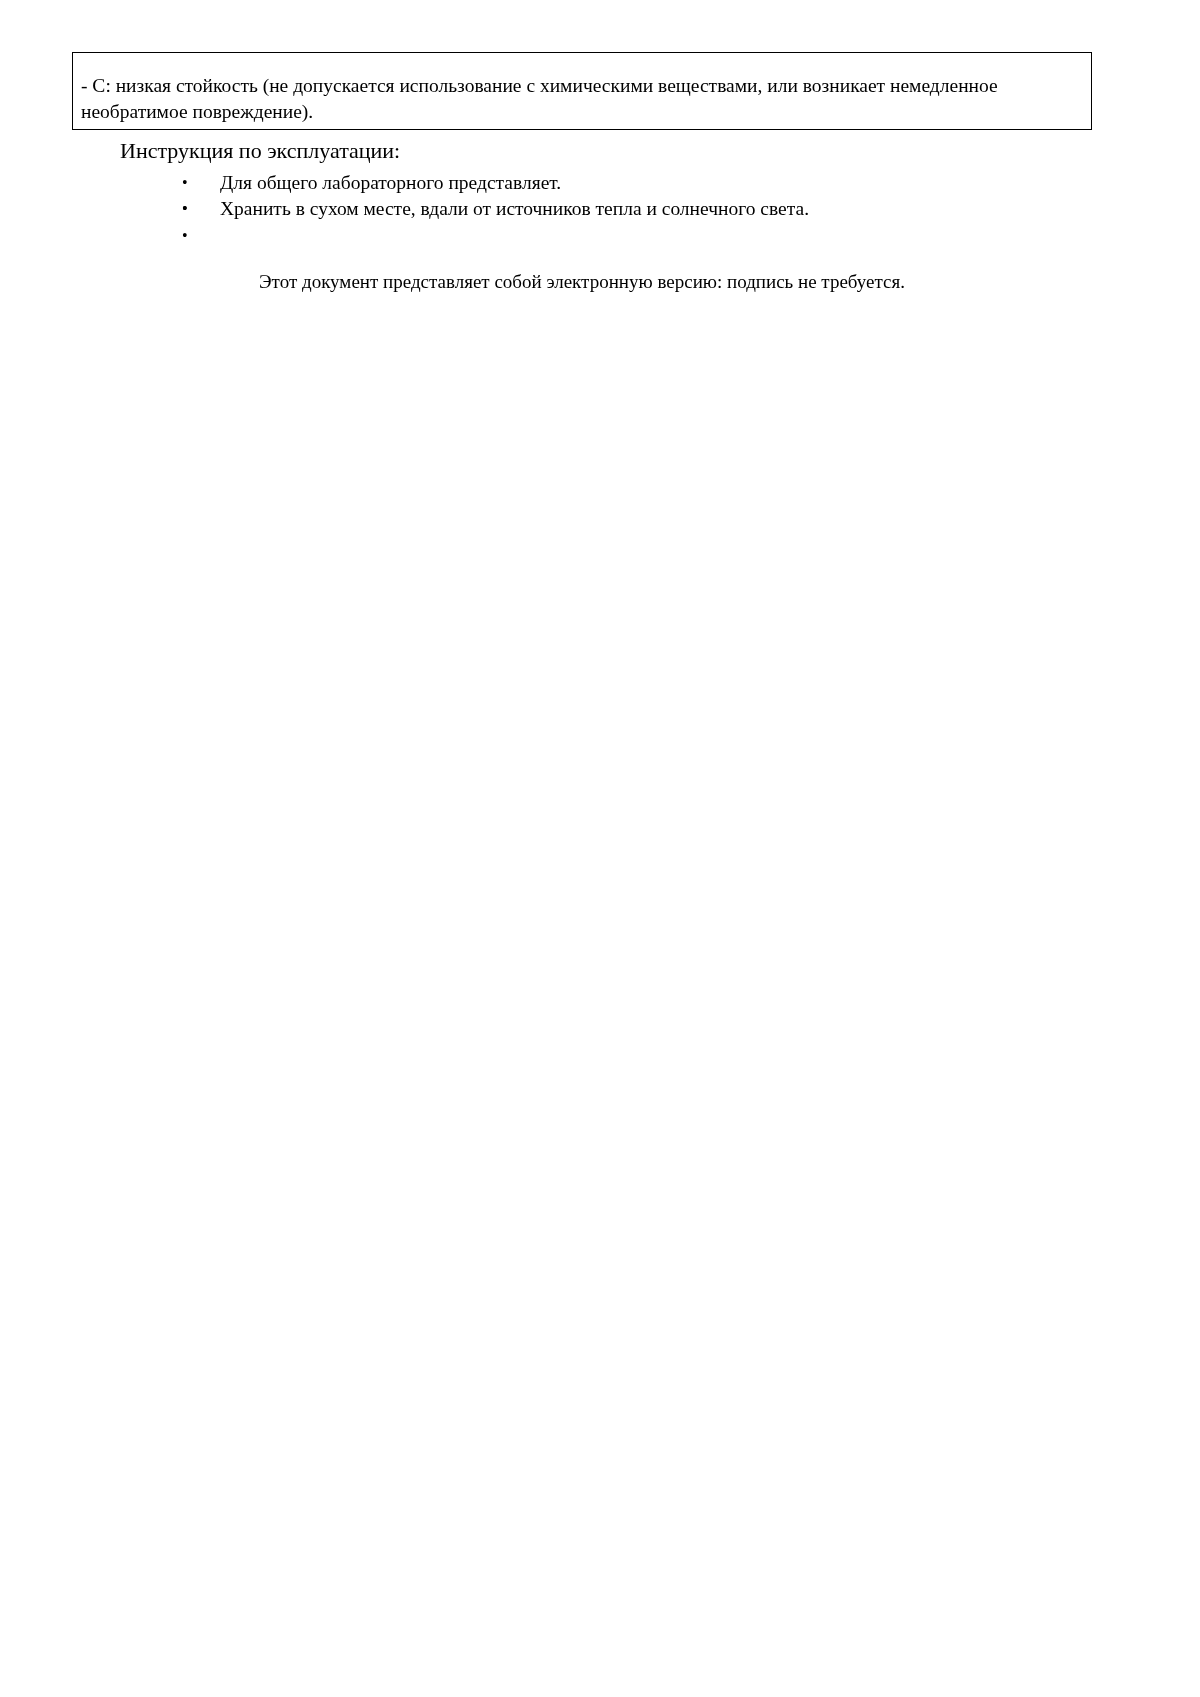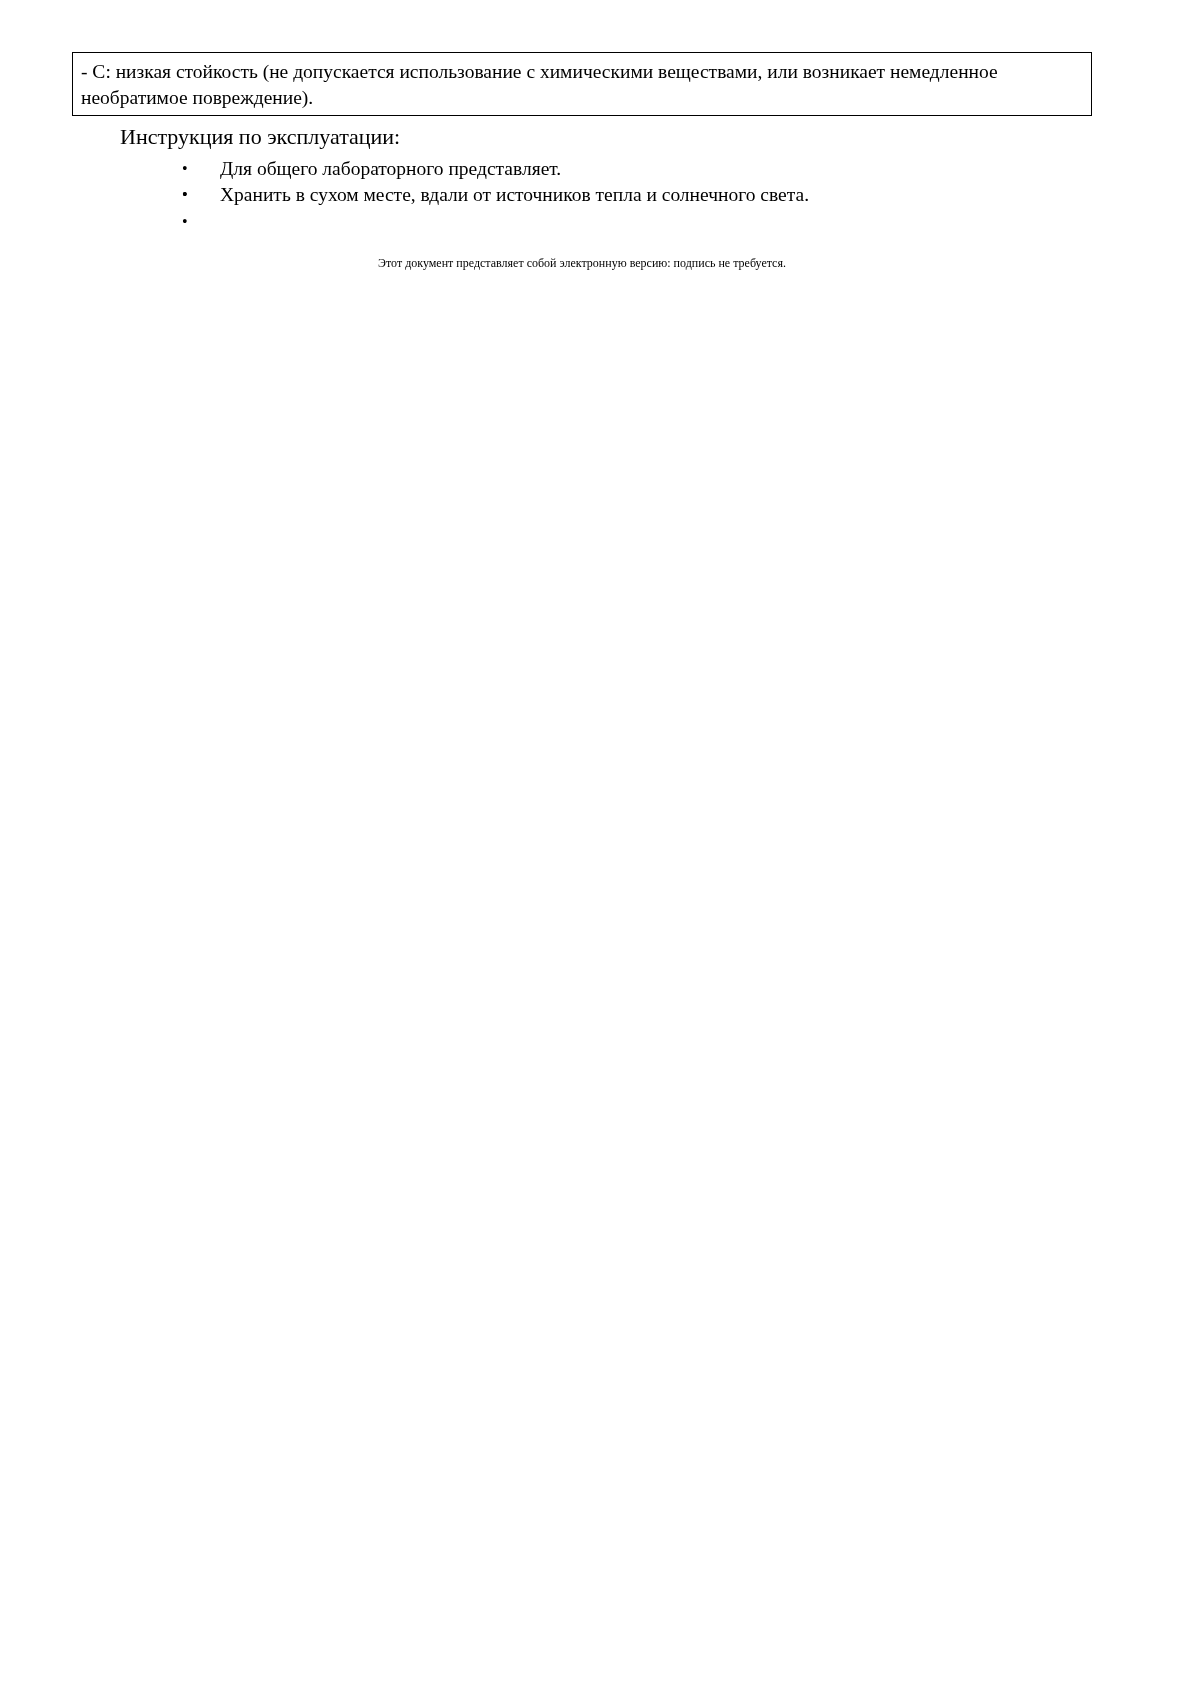--- a/index.html
+++ b/index.html
@@ -24,21 +24,21 @@
     background: #ffffff;
   }
   .content {
     position: absolute;
     left: 72px;
     top: 52px;
     width: 1056px;
   }
   .notice-box {
     border: 1px solid #000000;
-    padding: 6px 8px 4px 8px;
+    padding: 20px 8px 4px 8px;
     box-sizing: border-box;
     width: 1020px;
   }
   .notice-box p {
     margin: 0;
     font-size: 19.5px;
     line-height: 1.34;
     text-align: left;
   }
   .section-title {
@@ -62,21 +62,21 @@
   ul.bullets li .bullet-glyph {
     position: absolute;
     left: 0;
     top: 0;
     font-size: 16px;
     line-height: 1.6;
   }
   .footer-note {
     margin: 46px 0 8px 0;
     text-align: center;
-    font-size: 12px;
+    font-size: 19px;
     line-height: 1.35;
     width: 1020px;
   }
 </style>
 </head>
 <body>
 
 <div class="page">
   <div class="content">
 

